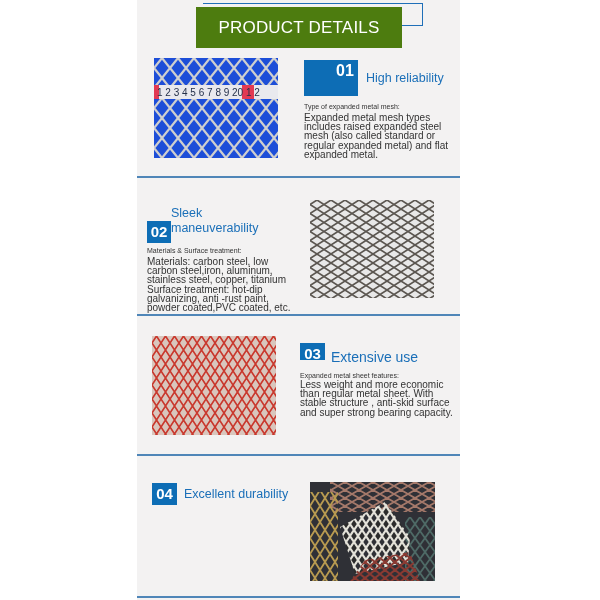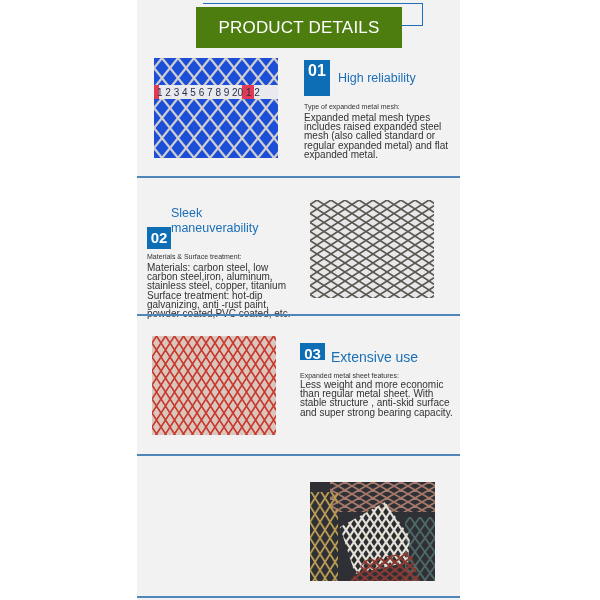--- a/index.html
+++ b/index.html
@@ -35,31 +35,31 @@
     </defs>
     <rect width="124" height="100" fill="url(#p1)"></rect>
     <rect x="0" y="27" width="124" height="14" fill="#e9e9ee"></rect>
     <rect x="0" y="27" width="5" height="14" fill="#e23a52"></rect>
     <rect x="88" y="27" width="12" height="14" fill="#e23a52"></rect>
     <text x="3" y="38" font-size="10" fill="#24304a" font-family="Liberation Sans, sans-serif">1 2 3 4 5 6 7 8 9 20 1 2</text>
   </svg>
 </div>
 <div class="sec" style="left:304px;top:60px;width:150px;">
   <div class="row" style="margin-bottom:6px;">
-    <span class="num" style="width:26px;height:36px;font-size:16px;line-height:22px;">01</span>
+    <span class="num" style="width:26px;height:36px;font-size:16px;line-height:22px;padding-left:28px;">01</span>
     <span class="title" style="font-size:12.5px;margin-left:8px;">High reliability</span>
   </div>
   <div class="sub">Type of expanded metal mesh:</div>
   <div class="text">Expanded metal mesh types includes raised expanded steel mesh (also called standard or regular expanded metal) and flat expanded metal.</div>
 </div>
 <div class="divider" style="top:176px;"></div>
 
 <div class="sec" style="left:147px;top:206px;width:152px;">
   <div class="row" style="margin-bottom:3px;align-items:flex-start;">
-    <span class="num" style="width:24px;height:22px;font-size:15px;line-height:22px;margin-top:21px;">02</span>
+    <span class="num" style="width:24px;height:22px;font-size:15px;line-height:22px;margin-top:15px;">02</span>
     <div style="">
       <div class="title" style="font-size:12.5px;line-height:15px;">Sleek</div>
       <div class="title" style="font-size:12.5px;line-height:15px;">maneuverability</div>
     </div>
   </div>
   <div class="sub">Materials &amp; Surface treatment:</div>
   <div class="text">Materials: carbon steel, low carbon steel,iron, aluminum, stainless steel, copper, titanium Surface treatment: hot-dip galvanizing, anti -rust paint, powder coated,PVC coated, etc.</div>
 </div>
 <div class="img" style="left:310px;top:200px;width:124px;height:98px;background:#e8e8e8;">
   <svg width="124" height="98">
@@ -87,20 +87,24 @@
   <div class="row" style="margin-bottom:6px;">
     <span class="num" style="width:25px;height:17px;font-size:15px;line-height:22px;">03</span>
     <span class="title" style="font-size:14px;margin-left:6px;margin-top:12px;">Extensive use</span>
   </div>
   <div class="sub" style="margin-bottom:0;">Expanded metal sheet features:</div>
   <div class="text">Less weight and more economic than regular metal sheet. With stable structure , anti-skid surface and super strong bearing capacity.</div>
 </div>
 <div class="divider" style="top:454px;"></div>
 
 <div class="sec" style="left:152px;top:483px;width:158px;">
+  <div class="row" style="margin-bottom:6px;">
+    <span class="num" style="width:25px;height:22px;font-size:15px;line-height:22px;">04</span>
+    <span class="title" style="font-size:12.5px;margin-left:7px;">Excellent durability</span>
+  </div>
 </div>
 <div class="img" style="left:310px;top:482px;width:125px;height:99px;background:#2f3036;">
   <svg width="125" height="99">
     <defs>
       <pattern id="pa" width="10" height="16" patternUnits="userSpaceOnUse">
         <path d="M0 8 L5 0 L10 8 L5 16 Z" fill="none" stroke="#b89a50" stroke-width="1.8"></path>
       </pattern>
       <pattern id="pb" width="14" height="8" patternUnits="userSpaceOnUse">
         <path d="M0 4 L7 0 L14 4 L7 8 Z" fill="none" stroke="#a5796a" stroke-width="1.8"></path>
       </pattern>

